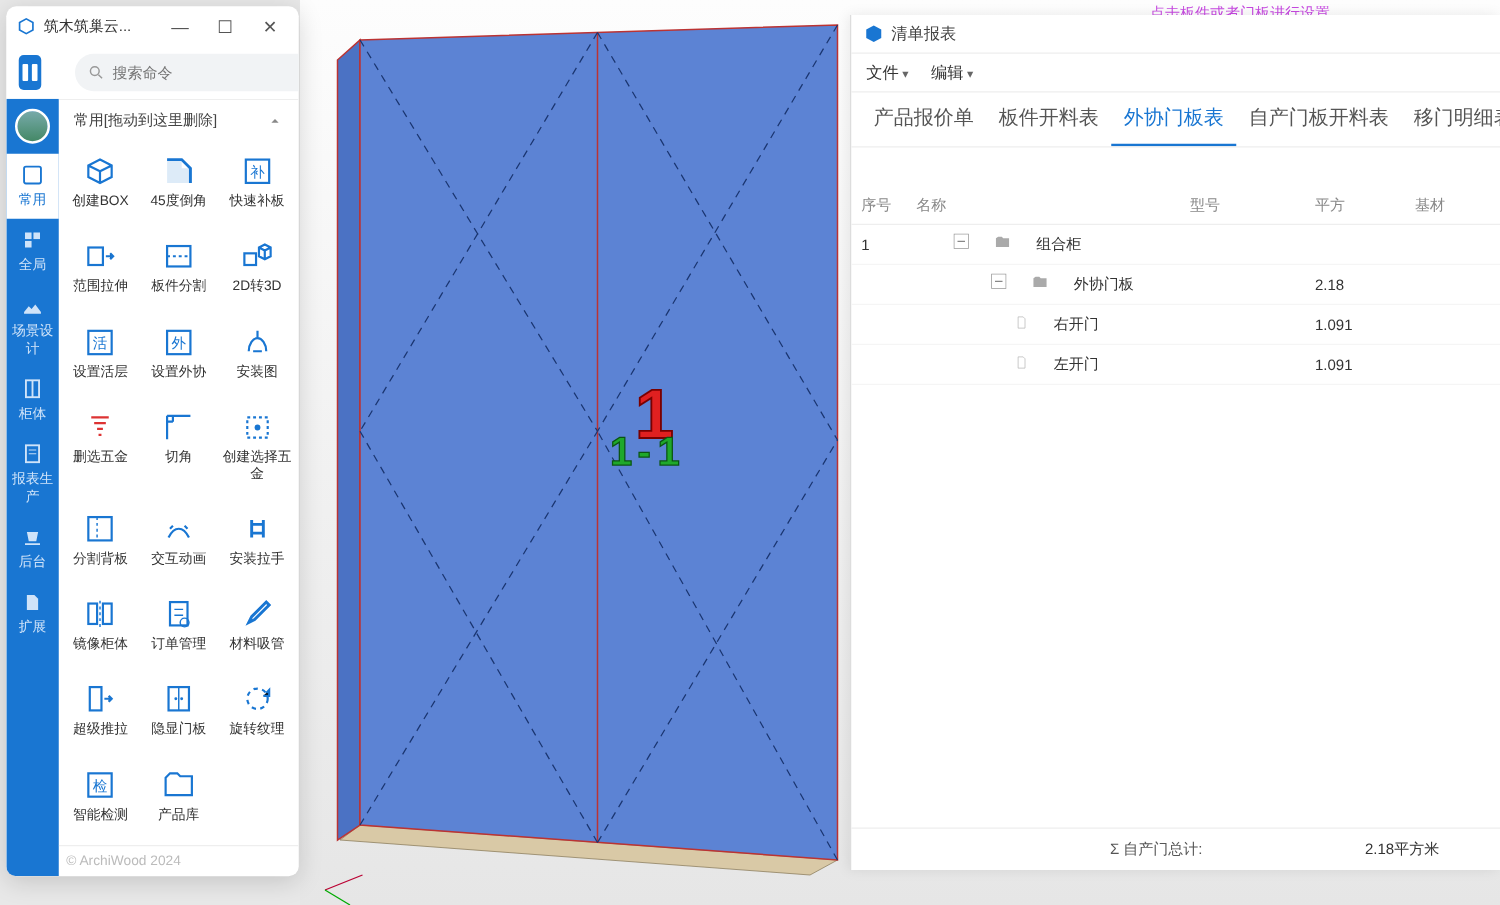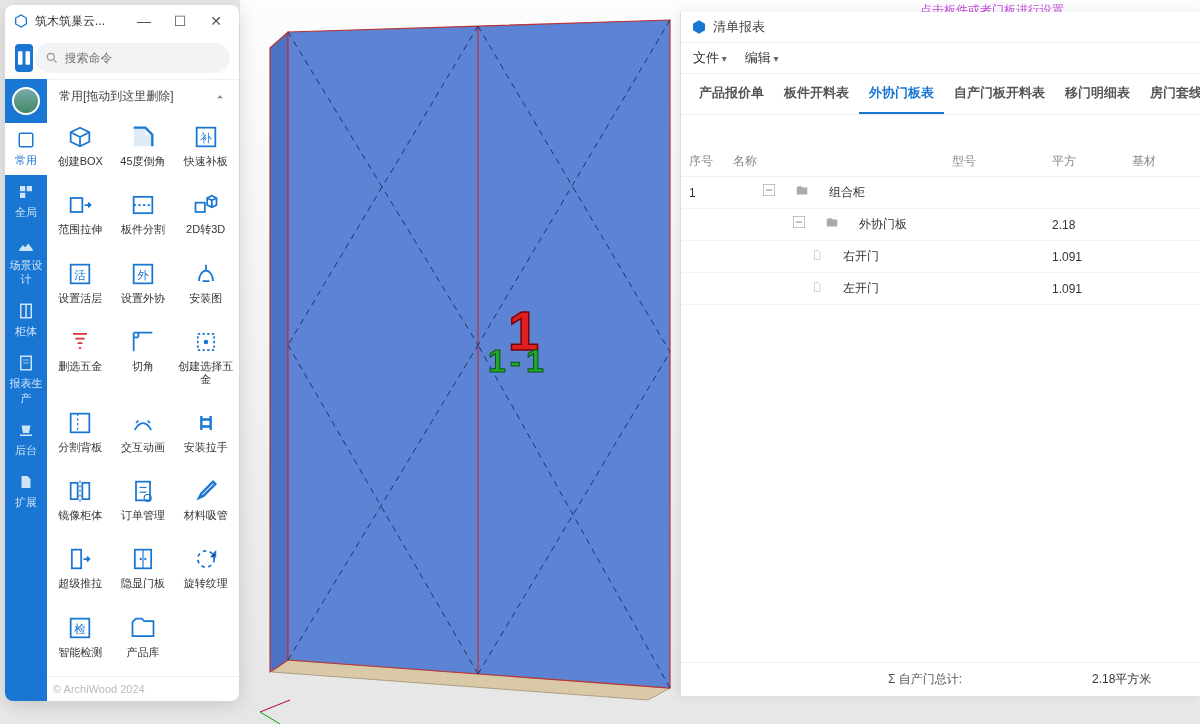--- a/index.html
+++ b/index.html
@@ -4,21 +4,21 @@
 <style>
 * { box-sizing: border-box; margin: 0; padding: 0; font-family: "Microsoft YaHei", Arial, sans-serif; }
 body { width: 1200px; height: 724px; overflow: hidden; background: #e8e8e8; position: relative; }
 
 
 .tool-window { position: absolute; left: 5px; top: 5px; width: 234px; height: 696px; background: #fff; border-radius: 8px; box-shadow: 0 4px 20px rgba(0,0,0,.15); display: flex; flex-direction: column; overflow: hidden; }
 .titlebar { display: flex; align-items: center; height: 32px; padding: 0 8px; gap: 6px; }
 .titlebar .logo { width: 16px; height: 16px; color: #1976d2; }
 .titlebar .title { flex: 1; font-size: 12px; color: #333; white-space: nowrap; overflow: hidden; text-overflow: ellipsis; }
 .winbtn { width: 30px; height: 24px; display: flex; align-items: center; justify-content: center; font-size: 14px; color: #555; cursor: pointer; }
-.header-row { display: flex; align-items: center; padding: 6px 10px; gap: 2px; justify-content: center; }
+.header-row { display: flex; align-items: center; padding: 6px 10px; gap: 27px; }
 .logo-big { width: 28px; height: 28px; background: #1976d2; border-radius: 4px; display: flex; align-items: center; justify-content: center; color: #fff; font-weight: bold; font-size: 14px; }
 .search { flex: 1; display: flex; align-items: center; background: #f1f3f5; border-radius: 16px; height: 30px; padding: 0 10px; }
 .search svg { width: 14px; height: 14px; color: #999; margin-right: 6px; }
 .search input { border: none; background: transparent; outline: none; font-size: 12px; flex: 1; color: #666; }
 
 .body-row { flex: 1; display: flex; overflow: hidden; }
 .left-tabs { width: 42px; background: #1976d2; display: flex; flex-direction: column; padding-top: 4px; }
 .avatar { width: 28px; height: 28px; border-radius: 50%; background: linear-gradient(180deg,#7aa 0%,#486 100%); margin: 4px auto 8px; border: 2px solid #fff; }
 .ltab { color: #cfe3f9; font-size: 11px; text-align: center; padding: 8px 2px; cursor: pointer; line-height: 1.3; }
 .ltab.active { background: #fff; color: #1976d2; }
@@ -38,21 +38,21 @@
 .viewport svg.scene { position: absolute; inset: 0; width: 100%; height: 100%; }
 .hint-text { position: absolute; left: 680px; top: 2px; color: #c648e0; font-size: 12px; white-space: nowrap; }
 
 
 .report-panel { position: absolute; right: 0; top: 12px; width: 520px; bottom: 28px; background: #fff; box-shadow: -2px 0 10px rgba(0,0,0,.08); display: flex; flex-direction: column; border-left: 1px solid #ddd; }
 .rp-title { display: flex; align-items: center; gap: 6px; padding: 6px 10px; font-size: 13px; color: #444; border-bottom: 1px solid #eee; }
 .rp-title svg { width: 16px; height: 16px; color: #1976d2; }
 .rp-menu { display: flex; gap: 18px; padding: 6px 12px; font-size: 13px; color: #333; border-bottom: 1px solid #eee; }
 .rp-menu span::after { content: " ▾"; font-size: 10px; color: #666; }
 .rp-tabs { display: flex; padding: 0 8px; border-bottom: 1px solid #eee; overflow: hidden; }
-.rp-tab { padding: 10px 10px; font-size: 13px; color: #555; cursor: pointer; white-space: nowrap; font-weight: bold; }
+.rp-tab { padding: 10px 10px; font-size: 16px; color: #555; cursor: pointer; white-space: nowrap; }
 .rp-tab.active { color: #1976d2; border-bottom: 2px solid #1976d2; }
 .rp-table { flex: 1; overflow: auto; }
 .rp-head, .rp-row { display: grid; grid-template-columns: 44px 1fr 100px 80px 60px; align-items: center; font-size: 12px; }
 .rp-head { color: #888; border-bottom: 1px solid #eee; height: 30px; padding: 0 8px; margin-top: 32px; }
 .rp-row { height: 32px; padding: 0 8px; border-bottom: 1px solid #f5f5f5; color: #333; }
 .rp-row .name { display: flex; align-items: flex-start; gap: 20px; }
 .tree-icon { width: 12px; height: 12px; color: #888; }
 .folder-icon { width: 14px; height: 14px; color: #aaa; }
 .file-icon { width: 12px; height: 14px; color: #aaa; }
 .rp-footer { display: grid; grid-template-columns: 44px 1fr 100px 100px; height: 34px; align-items: center; padding: 0 8px; font-size: 12px; border-top: 1px solid #eee; color: #333; }

